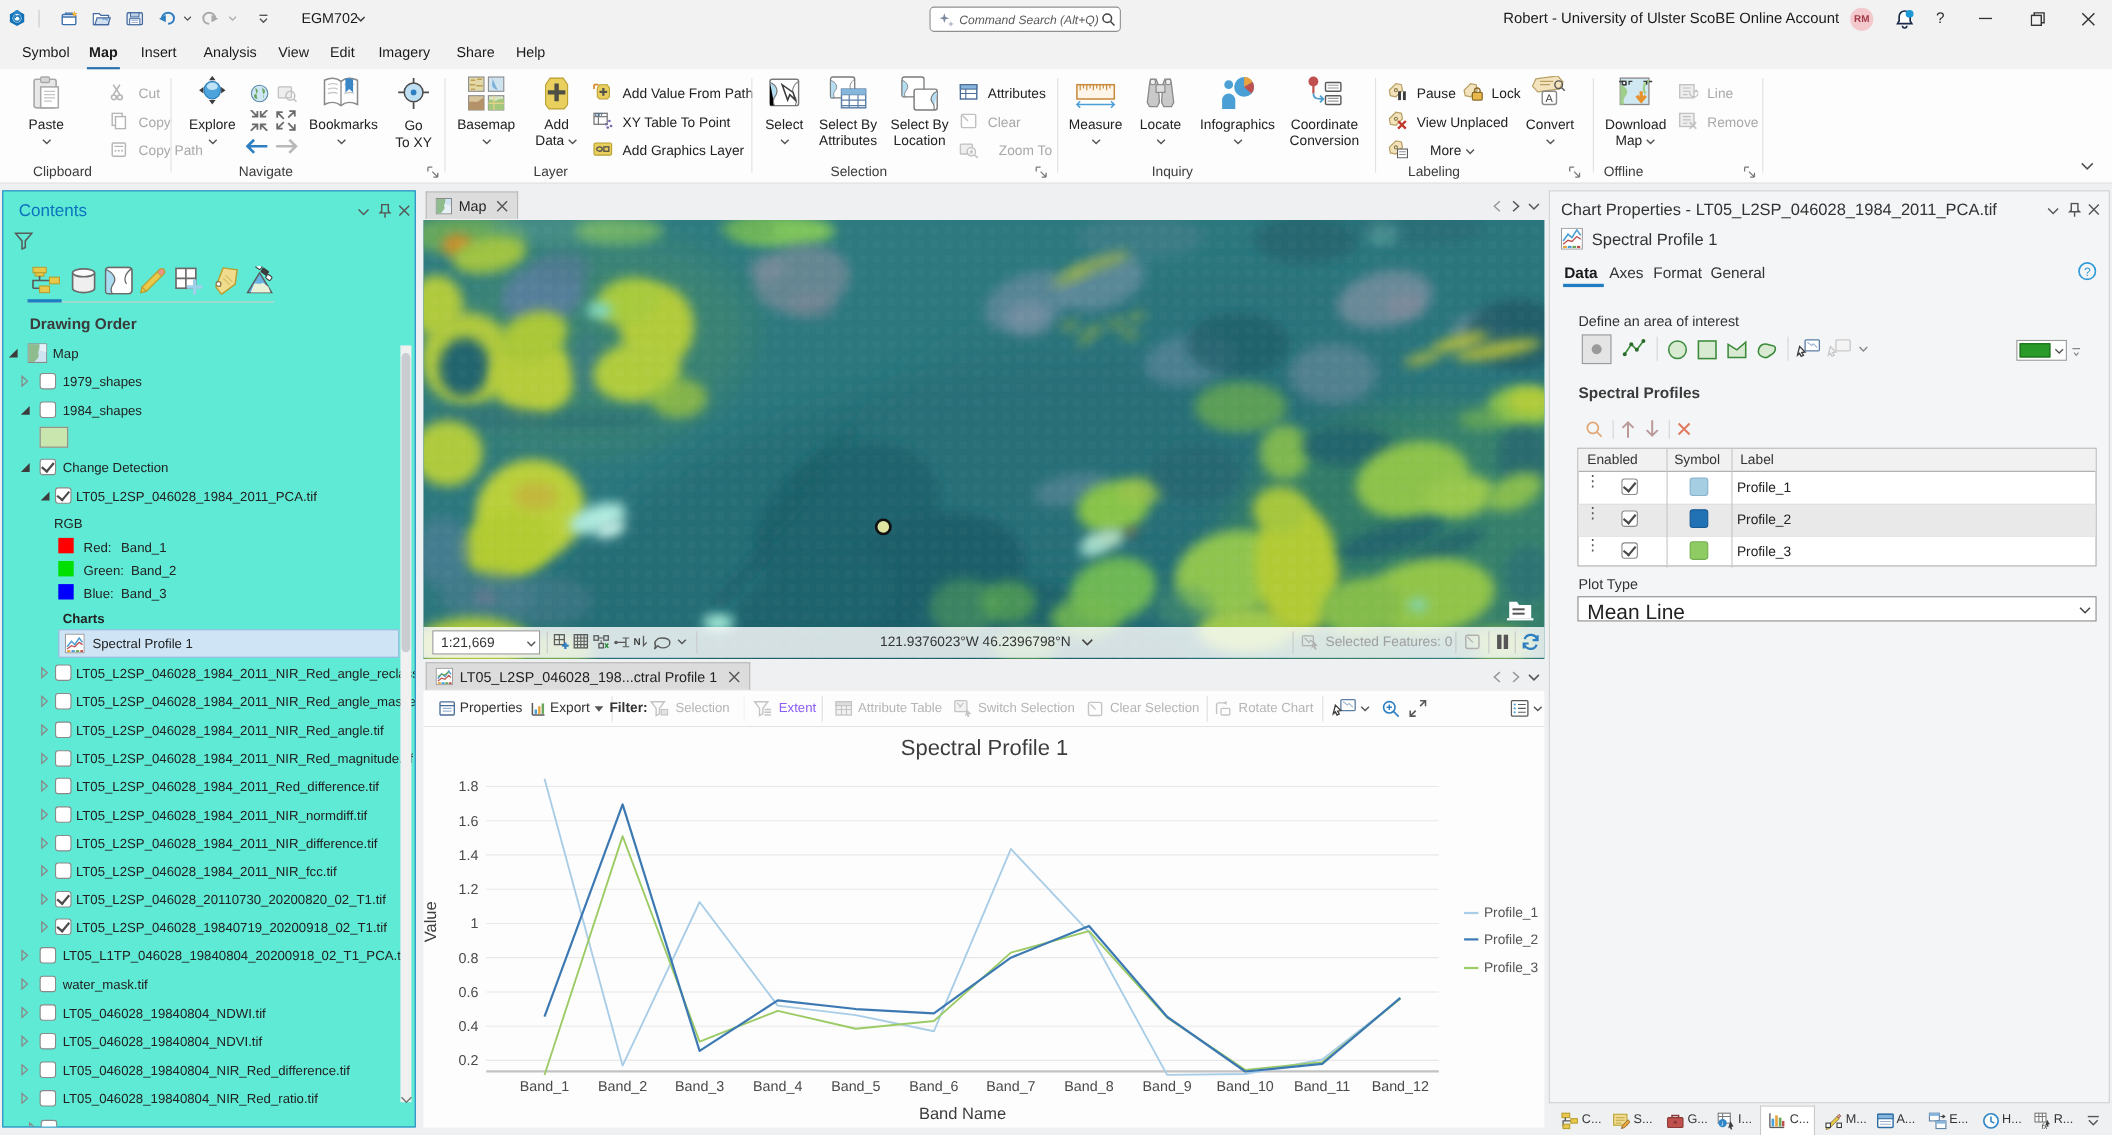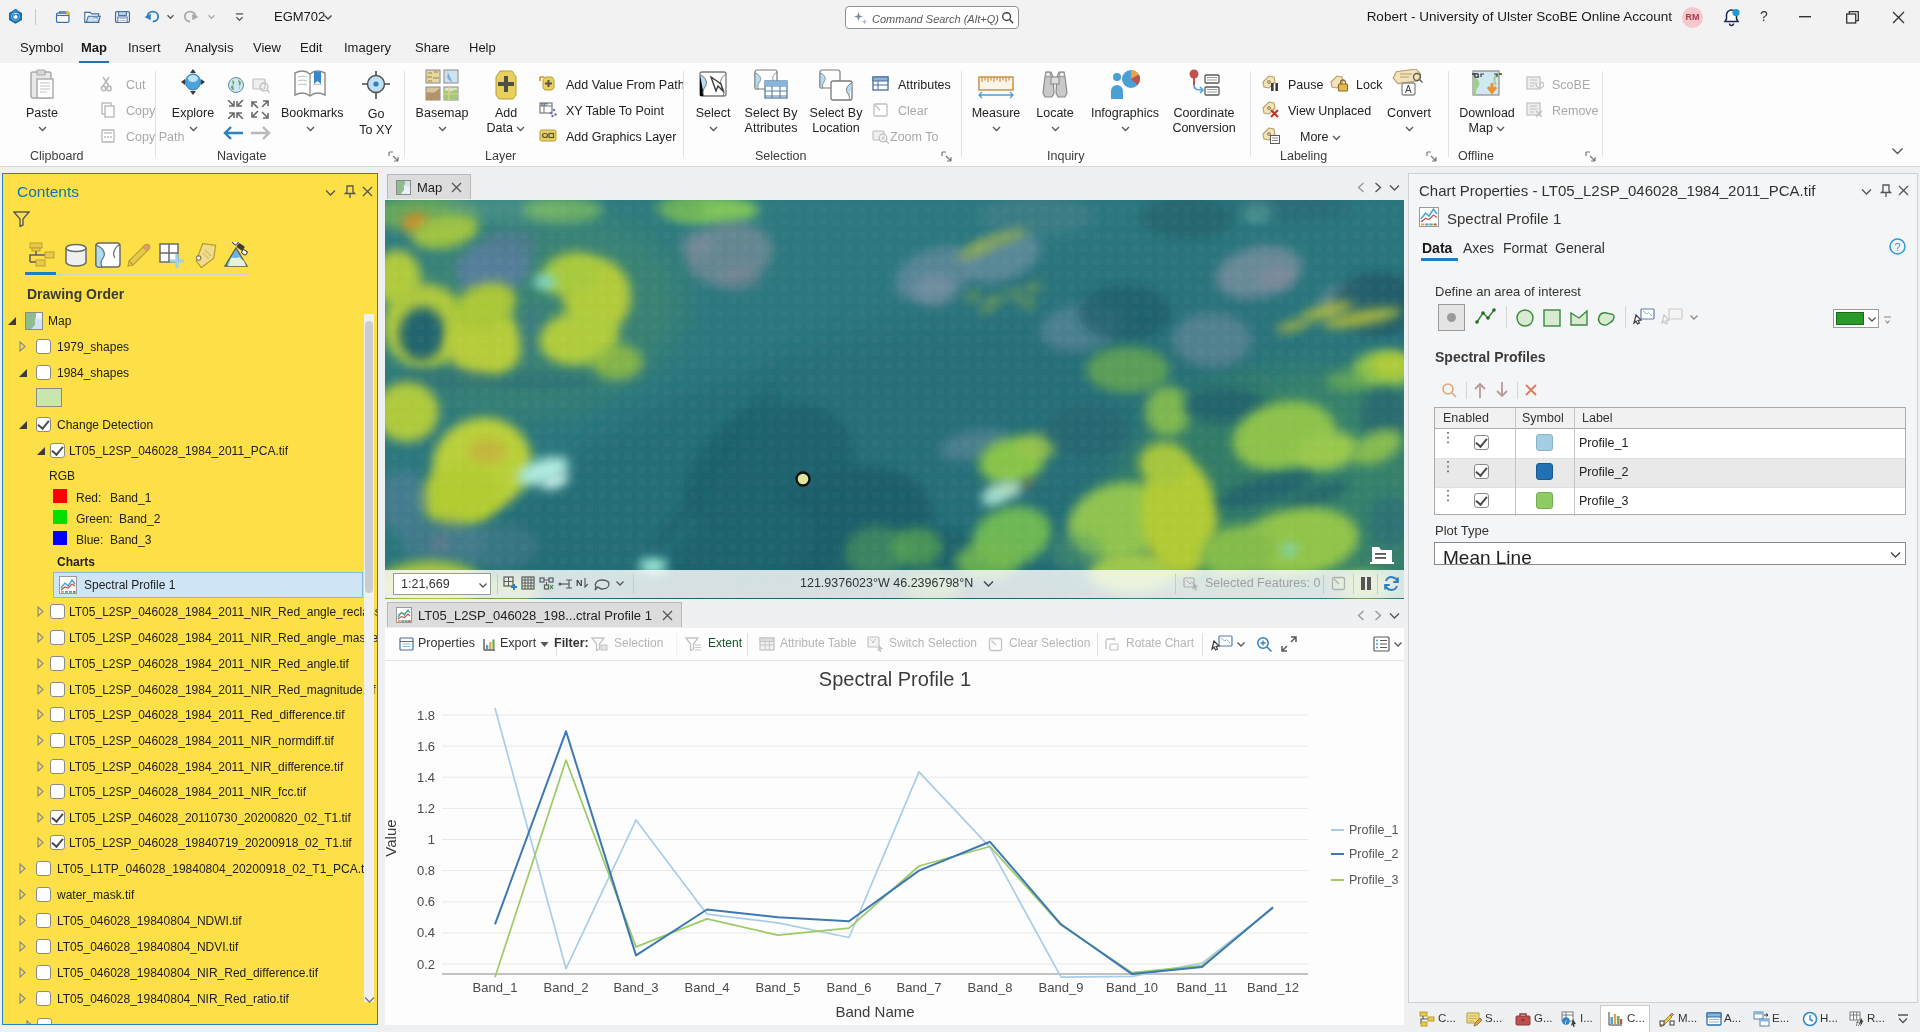--- a/index.html
+++ b/index.html
@@ -15,21 +15,21 @@
 
 #ribbon { position:absolute; left:0; top:63px; width:1920px; height:104px; background:#fdfdfd; border-bottom:1px solid #d8d8d8; }
 .rgroup-label { position:absolute; top:86px; font-size:12.5px; color:#3c3c3c; text-align:left; }
 .rsep { position:absolute; top:8px; height:86px; width:1px; background:#e2e2e2; }
 .bigbtn { position:absolute; top:6px; text-align:center; font-size:12.5px; color:#222; }
 .bigbtn .lbl { margin-top:2px; line-height:15px; }
 .smallrow { position:absolute; font-size:12.5px; color:#222; height:20px; line-height:20px; white-space:nowrap; }
 .smallrow.gray { color:#a9a9a9; }
 
 #main { position:absolute; left:0; top:167px; width:1920px; height:865px; background:#eef0f1; }
-#contents { position:absolute; left:2px; top:6px; width:376px; height:852px; background:#fde047; border:1px solid #2782c5; overflow:hidden; }
+#contents { position:absolute; left:2px; top:6px; width:376px; height:852px; background:#5eead4; border:1px solid #2782c5; overflow:hidden; }
 #mapview { position:absolute; left:385px; top:6px; width:1019px; height:426px; }
 #chartpanel { position:absolute; left:385px; top:434px; width:1019px; height:424px; }
 #rightpanel { position:absolute; left:1408px; top:6px; width:510px; height:830px; background:#f4f5f6; border:1px solid #d0d0d0; }
 #taskbar { position:absolute; left:1408px; top:838px; width:512px; height:27px; }
 .tabstrip { position:relative; width:100%; height:27px; background:#eef0f1; }
 .doctab { position:absolute; top:1px; height:25px; background:#dcdcdc; border:1px solid #b9b9b9; border-bottom:none; display:flex; align-items:center; font-size:13px; color:#222; padding:0 8px; }
 
 .trow { position:absolute; left:0; width:100%; height:26px; font-size:12px; color:#222; }
 .trow span.lab { position:absolute; top:6px; white-space:nowrap; }
 .cb { position:absolute; top:5px; width:15px; height:15px; border:1px solid #8a8a8a; border-radius:3px; background:#fff; }
@@ -314,21 +314,21 @@
         </svg><span style="margin-left:8px">Attributes</span></div>
     <div class="smallrow gray" style="left:872px;top:38px"><svg width="18" height="16" viewBox="0 0 18 16" style="vertical-align:-3px">
           <rect x="2" y="2" width="13" height="12" rx="1" fill="#fff" stroke="#c0c0c0" stroke-width="1.3"></rect>
           <path d="M3 3l5 5" stroke="#c0c0c0" stroke-width="1.3"></path>
         </svg><span style="margin-left:8px">Clear</span></div>
     <div class="smallrow gray" style="left:872px;top:64px"><svg width="18" height="16" viewBox="0 0 18 16" style="vertical-align:-3px">
           <rect x="1" y="3" width="11" height="9" rx="1" fill="#eee" stroke="#c0c0c0" stroke-width="1.2"></rect>
           <circle cx="11" cy="10" r="3.8" fill="#fff" fill-opacity="0.6" stroke="#c0c0c0" stroke-width="1.3"></circle>
           <path d="M14 13l3 2.5" stroke="#c0c0c0" stroke-width="1.3"></path>
           <path d="M9.5 10h3M11 8.5v3" stroke="#c0c0c0" stroke-width="1.1"></path>
-        </svg><span style="margin-left:0">Zoom To</span></div>
+        </svg><span style="margin-left:18px">Zoom To</span></div>
     <div class="rgroup-label" style="left:755px;width:110px">Selection</div>
     <svg class="abs" style="left:941px;top:88px" width="11" height="11" viewBox="0 0 11 11">
         <path d="M1 1h4M1 1v4M10 10H6M10 10V6M10 10L5 5" stroke="#777" stroke-width="1.2" fill="none"></path>
       </svg>
     <div class="rsep" style="left:961px"></div>
 
     <div class="bigbtn" style="left:968px;width:56px">
       <svg width="38" height="32" viewBox="0 0 38 32">
           <rect x="2" y="8" width="34" height="13" fill="#fdf6e8" stroke="#c98a3d" stroke-width="1.4"></rect>
           <path d="M5 8v5M8 8v3.5M11 8v5M14 8v3.5M17 8v5M20 8v3.5M23 8v5M26 8v3.5M29 8v5M32 8v3.5" stroke="#c98a3d" stroke-width="1.1"></path>
@@ -438,21 +438,21 @@
         </svg>
       <div class="lbl">Download<br>Map <svg width="9" height="6" viewBox="0 0 9 6">
             <path d="M1 1l3.5 3.5L8 1" stroke="#555" stroke-width="1.3" fill="none"></path>
           </svg></div>
     </div>
     <div class="smallrow gray" style="left:1526px;top:12px"><svg width="18" height="16" viewBox="0 0 18 16" style="vertical-align:-3px">
           <rect x="1" y="1" width="13" height="12" fill="#eee" stroke="#c0c0c0" stroke-width="1.2"></rect>
           <path d="M4 4h7M4 7h7M4 10h4" stroke="#c0c0c0"></path>
           <path d="M10 8a4 4 0 108 0" fill="none" stroke="#c0c0c0" stroke-width="1.3"></path>
           <path d="M18 8l-2-2-2 2" fill="none" stroke="#c0c0c0" stroke-width="1.2"></path>
-        </svg><span style="margin-left:8px">ScoBE</span></div>
+        </svg><span style="margin-left:8px">Line</span></div>
     <div class="smallrow gray" style="left:1526px;top:38px"><svg width="18" height="16" viewBox="0 0 18 16" style="vertical-align:-3px">
           <rect x="1" y="1" width="13" height="12" fill="#eee" stroke="#c0c0c0" stroke-width="1.2"></rect>
           <path d="M4 4h7M4 7h7M4 10h4" stroke="#c0c0c0"></path>
           <path d="M10 9l6 6M16 9l-6 6" stroke="#c0c0c0" stroke-width="1.4"></path>
         </svg><span style="margin-left:8px">Remove</span></div>
     <div class="rgroup-label" style="left:1458px;width:110px">Offline</div>
     <svg class="abs" style="left:1585px;top:88px" width="11" height="11" viewBox="0 0 11 11">
         <path d="M1 1h4M1 1v4M10 10H6M10 10V6M10 10L5 5" stroke="#777" stroke-width="1.2" fill="none"></path>
       </svg>
     <div class="rsep" style="left:1602px"></div>
@@ -1004,21 +1004,21 @@
         <svg class="abs" style="left:206px;top:9px" width="17" height="15" viewBox="0 0 17 15">
             <path d="M1 1h12L8.5 7v5l-3 1.5V7z" fill="none" stroke="#c4c4c4" stroke-width="1.3"></path>
             <rect x="10" y="8" width="6" height="5" fill="#e3e3e3" stroke="#c4c4c4"></rect>
           </svg>
         <span class="abs" style="left:229px;top:8px;color:#b5b5b5;font-size:12px">Selection</span>
         <div class="abs" style="left:291px;top:5px;width:1px;height:23px;background:#f0f0f0"></div>
         <svg class="abs" style="left:300px;top:9px" width="17" height="15" viewBox="0 0 17 15">
             <path d="M1 1h12L8.5 7v5l-3 1.5V7z" fill="none" stroke="#c4c4c4" stroke-width="1.3"></path>
             <path d="M10 8h6M10 10.5h6M10 13h6" stroke="#c4c4c4" stroke-width="1.2"></path>
           </svg>
-        <span class="abs" style="left:323px;top:8px;color:#14532d;font-size:12px">Extent</span>
+        <span class="abs" style="left:323px;top:8px;color:#8b5cf6;font-size:12px">Extent</span>
         <div class="abs" style="left:362px;top:5px;width:1px;height:23px;background:#dedede"></div>
         <svg class="abs" style="left:374px;top:9px" width="16" height="15" viewBox="0 0 16 15">
             <rect x="1" y="1" width="14" height="12" fill="#f2f2f2" stroke="#c4c4c4" stroke-width="1.2"></rect>
             <rect x="1" y="1" width="14" height="3.5" fill="#ddd" stroke="#c4c4c4"></rect>
             <path d="M1 8h14M6 4.5V13M10.5 4.5V13" stroke="#c4c4c4"></path>
           </svg>
         <span class="abs" style="left:395px;top:8px;color:#b5b5b5;font-size:12px">Attribute Table</span>
         <svg class="abs" style="left:482px;top:8px" width="17" height="16" viewBox="0 0 17 16">
             <rect x="1" y="1" width="11" height="10" rx="1" fill="#f2f2f2" stroke="#c4c4c4" stroke-width="1.2"></rect>
             <path d="M3 3l4 4M9 3L5 7" stroke="#c4c4c4"></path>

